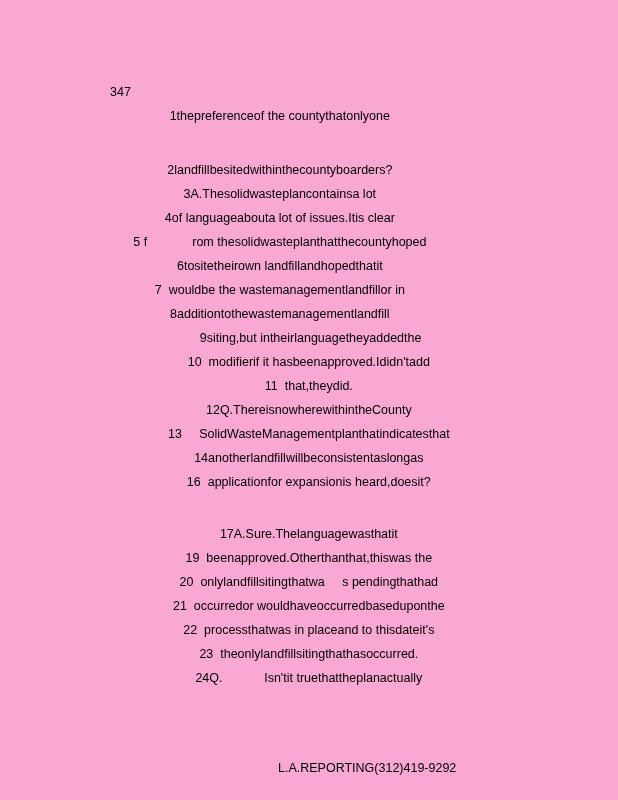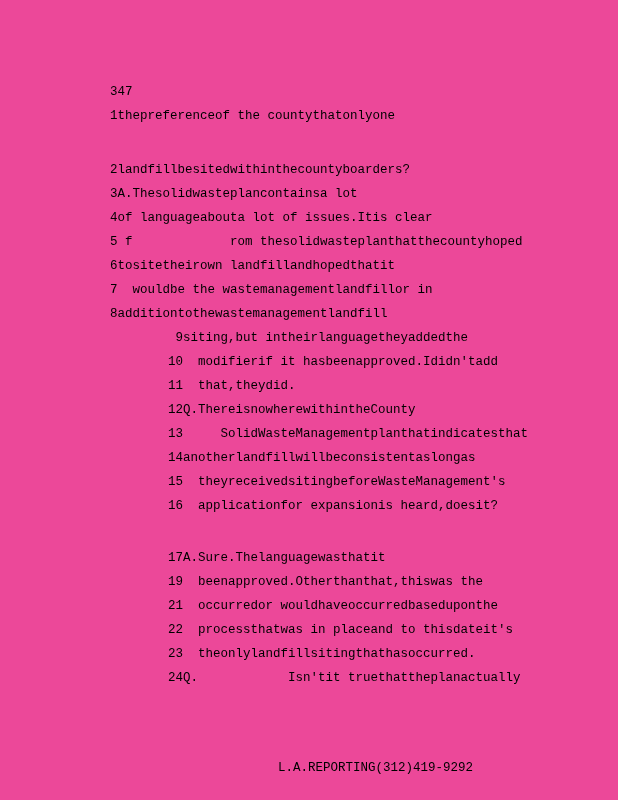--- a/index.html
+++ b/index.html
@@ -4,25 +4,26 @@
 <style>
   html, body {
     margin: 0;
     padding: 0;
     background: #ffffff;
   }
   .page {
     position: relative;
     width: 618px;
     height: 800px;
-    background: #ec4899;
-    font-family: Liberation Mono, monospace;
+    background: #f9a8d4;
+    font-family: Liberation Sans, sans-serif;
     font-size: 12.5px;
     color: #000000;
     overflow: hidden;
+    text-align: center;
   }
   .line {
     height: 24px;
     line-height: 24px;
     white-space: pre;
     letter-spacing: 0;
   }
   .page-number {
     position: absolute;
     left: 110px;
@@ -54,24 +55,24 @@
       <div class="line" style="padding-left: 0px;">5 f             rom thesolidwasteplanthatthecountyhoped</div>
       <div class="line" style="padding-left: 0px;">6tositetheirown landfillandhopedthatit</div>
       <div class="line" style="padding-left: 0px;">7  wouldbe the wastemanagementlandfillor in</div>
       <div class="line" style="padding-left: 0px;">8additiontothewastemanagementlandfill</div>
       <div class="line" style="padding-left: 58px;"> 9siting,but intheirlanguagetheyaddedthe</div>
       <div class="line" style="padding-left: 58px;">10  modifierif it hasbeenapproved.Ididn'tadd</div>
       <div class="line" style="padding-left: 58px;">11  that,theydid.</div>
       <div class="line" style="padding-left: 58px;">12Q.ThereisnowherewithintheCounty</div>
       <div class="line" style="padding-left: 58px;">13     SolidWasteManagementplanthatindicatesthat</div>
       <div class="line" style="padding-left: 58px;">14anotherlandfillwillbeconsistentaslongas</div>
-      <div class="line" style="padding-left: 58px;">15  theyreceivedsitingbeforeWasteManagement's</div>
       <div class="line" style="padding-left: 58px;">16  applicationfor expansionis heard,doesit?</div>
       <div class="line" style="padding-left: 58px; margin-top: 28px;">17A.Sure.Thelanguagewasthatit</div>
       <div class="line" style="padding-left: 58px;">19  beenapproved.Otherthanthat,thiswas the</div>
+      <div class="line" style="padding-left: 58px;">20  onlylandfillsitingthatwa     s pendingthathad</div>
       <div class="line" style="padding-left: 58px;">21  occurredor wouldhaveoccurredbaseduponthe</div>
       <div class="line" style="padding-left: 58px;">22  processthatwas in placeand to thisdateit's</div>
       <div class="line" style="padding-left: 58px;">23  theonlylandfillsitingthathasoccurred.</div>
       <div class="line" style="padding-left: 58px;">24Q.            Isn'tit truethattheplanactually</div>
     </div>
 
   <div class="line reporter-footer">L.A.REPORTING(312)419-9292</div>
 </div>
 
 </body></html>

